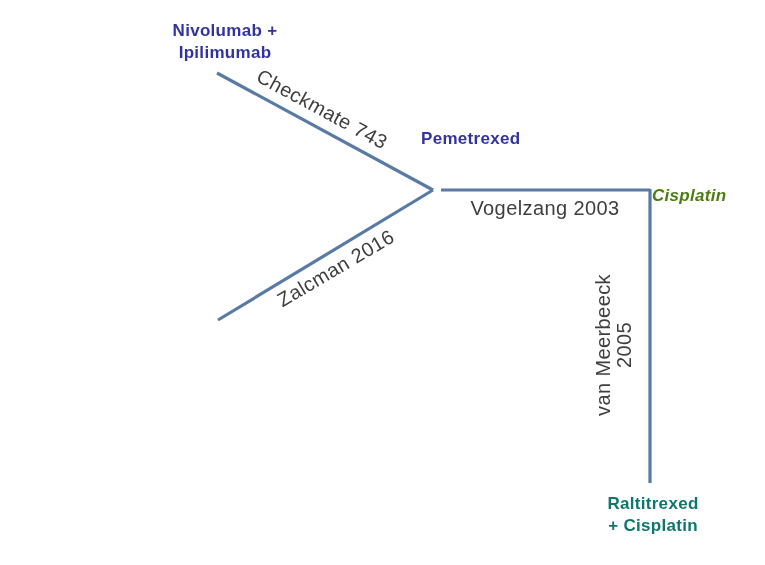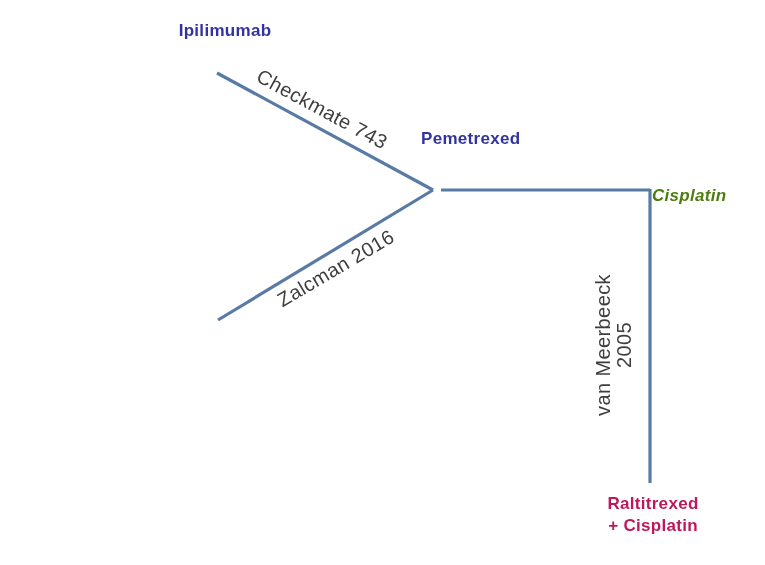--- a/index.html
+++ b/index.html
@@ -53,40 +53,42 @@
 <div class="canvas">
 
   <svg class="edges-svg" viewBox="0 0 765 565" xmlns="http://www.w3.org/2000/svg">
     <line x1="217" y1="73" x2="433" y2="190" stroke-width="3.2" stroke="#587aa4"></line>
     <line x1="218" y1="320" x2="433" y2="190" stroke-width="3.2" stroke="#587aa4"></line>
     <line x1="441" y1="190" x2="650" y2="190" stroke-width="3.2" stroke="#587aa4"></line>
     <line x1="650" y1="189" x2="650" y2="483" stroke-width="3.2" stroke="#587aa4"></line>
   </svg>
 
   <div class="node node-nivo" style="color: rgb(51, 51, 160);">
+    <div>Nivolumab +</div>
     <div>Ipilimumab</div>
   </div>
 
   <div class="node node-pemcc" style="color: rgb(51, 51, 160);">
     <div>Pemetrexed</div>
   </div>
 
   <div class="node node-cis" style="color: #4d7c0f; font-style: italic;">
     <div>Cisplatin</div>
   </div>
 
 
-  <div class="node node-ralti" style="color: #be185d;">
+  <div class="node node-ralti" style="color: #0f766e;">
     <div>Raltitrexed</div>
     <div>+ Cisplatin</div>
   </div>
 
   <div class="study study-checkmate" style="color: rgb(62, 62, 62);">Checkmate 743</div>
 
   <div class="study study-zalcman" style="color: rgb(62, 62, 62);">Zalcman 2016</div>
 
+  <div class="study study-vogelzang" style="color: rgb(62, 62, 62);">Vogelzang 2003</div>
 
   <div class="study study-vanmeerb" style="color: rgb(62, 62, 62);">
     <div>van Meerbeeck</div>
     <div>2005</div>
   </div>
 
 </div>
 
 </body></html>

